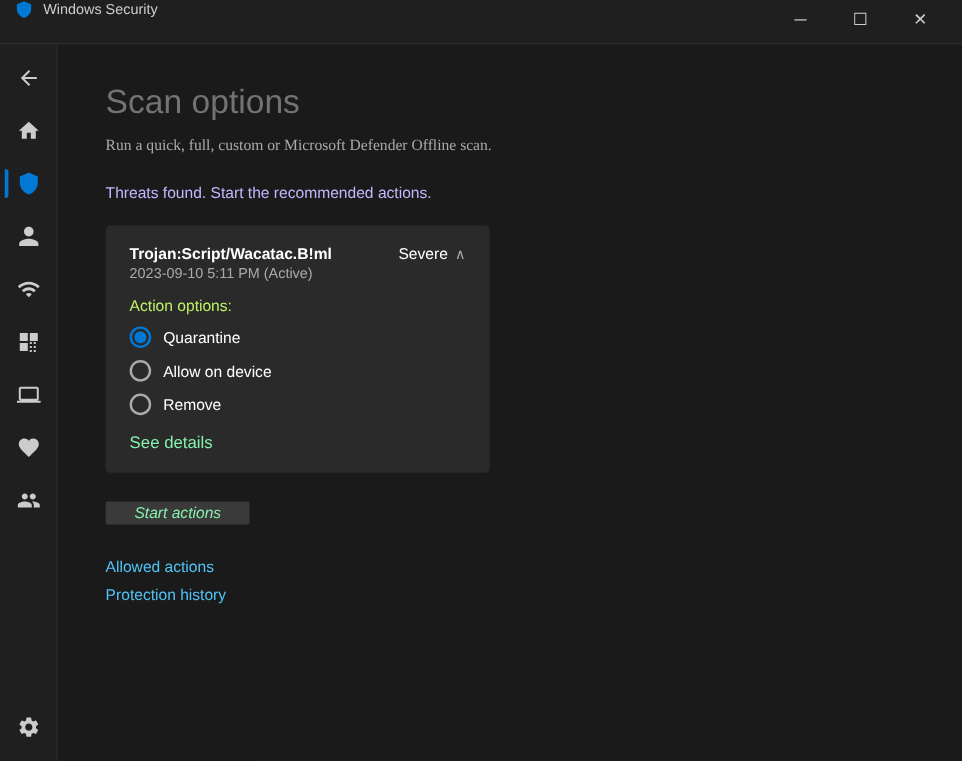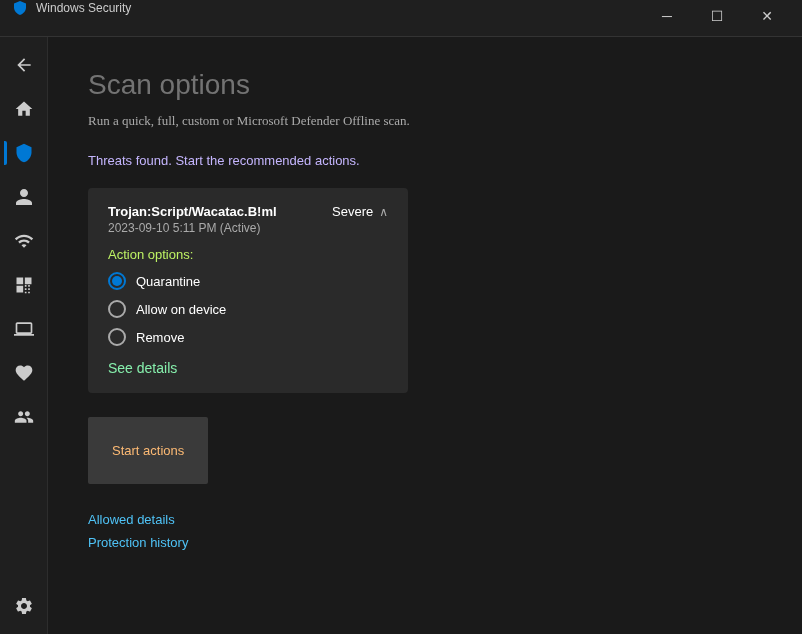--- a/index.html
+++ b/index.html
@@ -211,26 +211,27 @@
       text-decoration: none;
       cursor: pointer;
       margin-top: 4px;
       display: inline-block;
     }
 
     
     .start-actions-btn {
       background: #3a3a3a;
       border: none;
-      color: #fdba74;
-      padding: 26px 24px;
+      color: #86efac;
+      padding: 2px 24px;
       font-size: 13px;
       cursor: pointer;
       border-radius: 2px;
       margin-bottom: 28px;
+      font-style: italic;
     }
 
     
     .page-link {
       display: block;
       color: #4fc3f7;
       font-size: 13px;
       text-decoration: none;
       cursor: pointer;
       margin-bottom: 8px;
@@ -368,17 +369,17 @@
         <span class="radio-label">Remove</span>
       </div>
 
       <a class="see-details-link">See details</a>
     </div>
 
     
     <button class="start-actions-btn">Start actions</button>
 
     
-    <a class="page-link">Allowed details</a>
+    <a class="page-link">Allowed actions</a>
     <a class="page-link">Protection history</a>
 
   </div>
 </div>
 
 </body></html>

